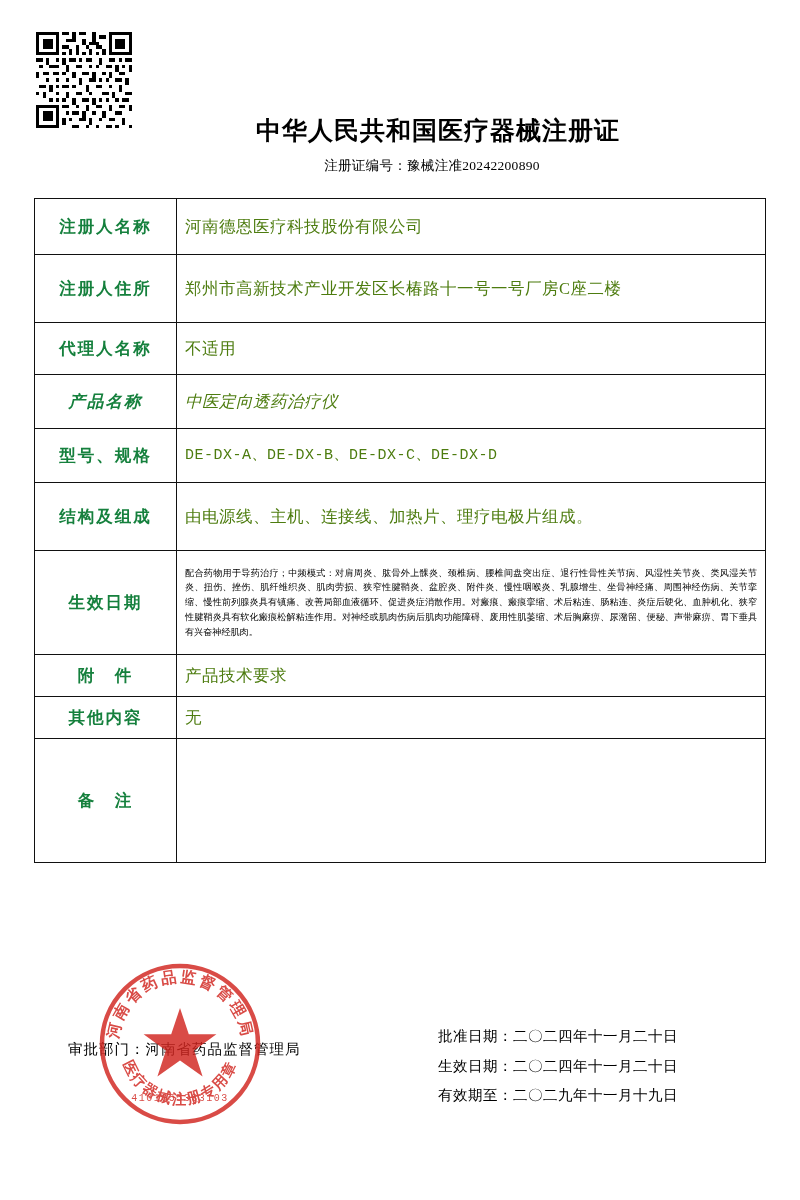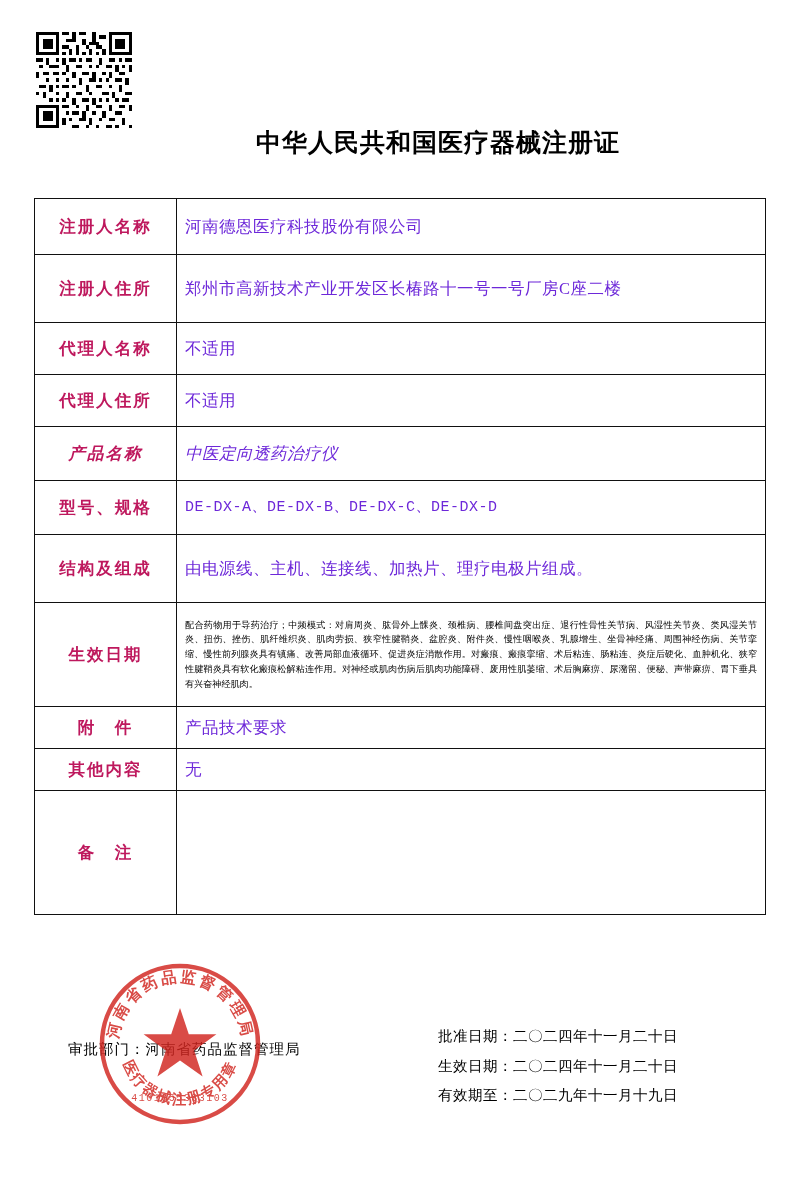--- a/index.html
+++ b/index.html
@@ -36,21 +36,21 @@
   .title-block {
     padding-top: 110px;
     text-align: center;
   }
   .doc-title {
     font-family: "Liberation Serif", "DejaVu Serif", serif;
     font-size: 25px;
     font-weight: bold;
     letter-spacing: 1px;
     color: #000;
-    margin: 16px;
+    margin: 4px;
     padding-left: 76px;
   }
   .reg-no {
     margin-top: 10px;
     font-size: 13.5px;
     color: #000;
     padding-left: 64px;
     letter-spacing: 0.3px;
   }
 
@@ -70,26 +70,26 @@
     border: 1px solid #111;
     vertical-align: middle;
     padding: 6px 8px;
   }
   td.label {
     width: 142px;
     text-align: center;
     font-size: 16.5px;
     font-weight: bold;
     letter-spacing: 2px;
-    color: #be185d;
+    color: #15803d;
     padding: 6px 4px;
   }
   td.value {
     font-size: 16.5px;
-    color: #6d28d9;
+    color: #4d7c0f;
     letter-spacing: 0.5px;
     line-height: 1.45;
   }
   td.value.mono {
     font-family: "Liberation Mono", "DejaVu Sans Mono", monospace;
     font-size: 15px;
     letter-spacing: 0.5px;
   }
   .r-name   { height: 56px; }
   .r-addr   { height: 68px; margin-left: 8px; }
@@ -297,39 +297,38 @@
         <rect x="18" y="28" width="1" height="1"></rect>
           <rect x="21" y="28" width="2" height="1"></rect>
         <rect x="24" y="28" width="1" height="1"></rect>
           <rect x="28" y="28" width="1" height="1"></rect>
       </g>
     </svg>
   </div>
 
   <div class="title-block">
     <h1 class="doc-title">中华人民共和国医疗器械注册证</h1>
+    <div class="reg-no">
+      <span>注册证编号：</span><span>豫械注准20242200890</span>
+    </div>
   </div>
 
   <div class="tbl-wrap">
     <table class="cert">
       <tbody>
         <tr class="r-name">
           <td class="label">注册人名称</td>
           <td class="value">河南德恩医疗科技股份有限公司</td>
         </tr>
         <tr class="r-addr">
           <td class="label">注册人住所</td>
           <td class="value">郑州市高新技术产业开发区长椿路十一号一号厂房C座二楼</td>
         </tr>
         <tr class="r-short">
           <td class="label">代理人名称</td>
-          <td class="value">不适用</td>
-        </tr>
-        <tr class="r-short">
-          <td class="label">代理人住所</td>
           <td class="value">不适用</td>
         </tr>
         <tr class="r-pname">
           <td class="label">产品名称</td>
           <td class="value">中医定向透药治疗仪</td>
         </tr>
         <tr class="r-model">
           <td class="label">型号、规格</td>
           <td class="value mono">DE-DX-A、DE-DX-B、DE-DX-C、DE-DX-D</td>
         </tr>

